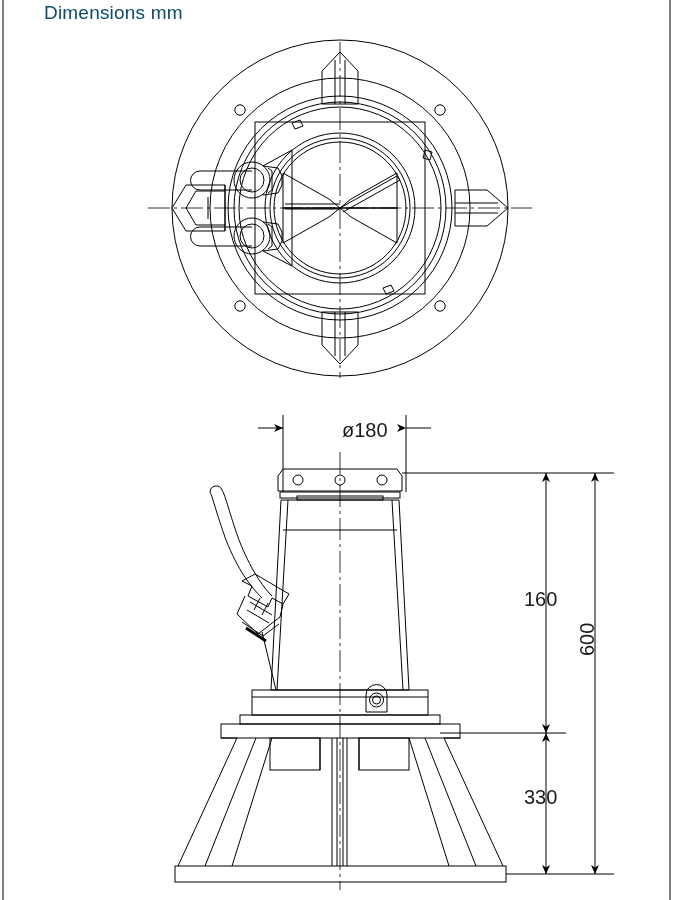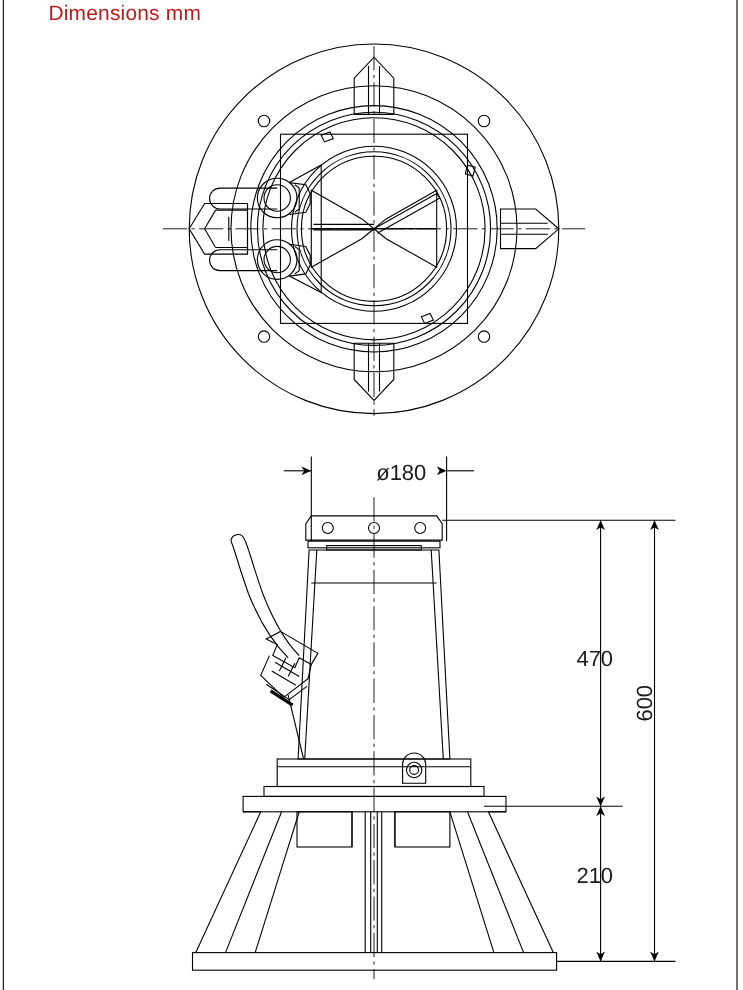--- a/index.html
+++ b/index.html
@@ -23,21 +23,21 @@
     top: 0;
     left: 0;
     width: 675px;
     height: 900px;
   }
   .title-text {
     position: absolute;
     left: 44px;
     top: 2px;
     font-size: 19px;
-    color: #b91c1c;
+    color: #0c4a6e;
     letter-spacing: 0.2px;
     white-space: nowrap;
   }
   .dim-text {
     position: absolute;
     font-size: 20px;
     color: #1a1a1a;
     white-space: nowrap;
   }
   .dim-dia   { left: 310px; top: 419px; margin-left: 32px; }
@@ -282,19 +282,19 @@
         <line x1="595" y1="473" x2="595" y2="874" marker-start="url(#arrOut)" marker-end="url(#arrIn)"></line>
       </g>
 
     </g>
   </svg>
 
   <div class="title-text">Dimensions mm</div>
 
   <div class="dim-text dim-dia">ø180</div>
 
-  <div class="dim-text dim-390">470</div>
-
-  <div class="dim-text dim-210">210</div>
+  <div class="dim-text dim-390">160</div>
+
+  <div class="dim-text dim-210">330</div>
 
   <div class="dim-text dim-600">600</div>
 
 </div>
 
 </body></html>

